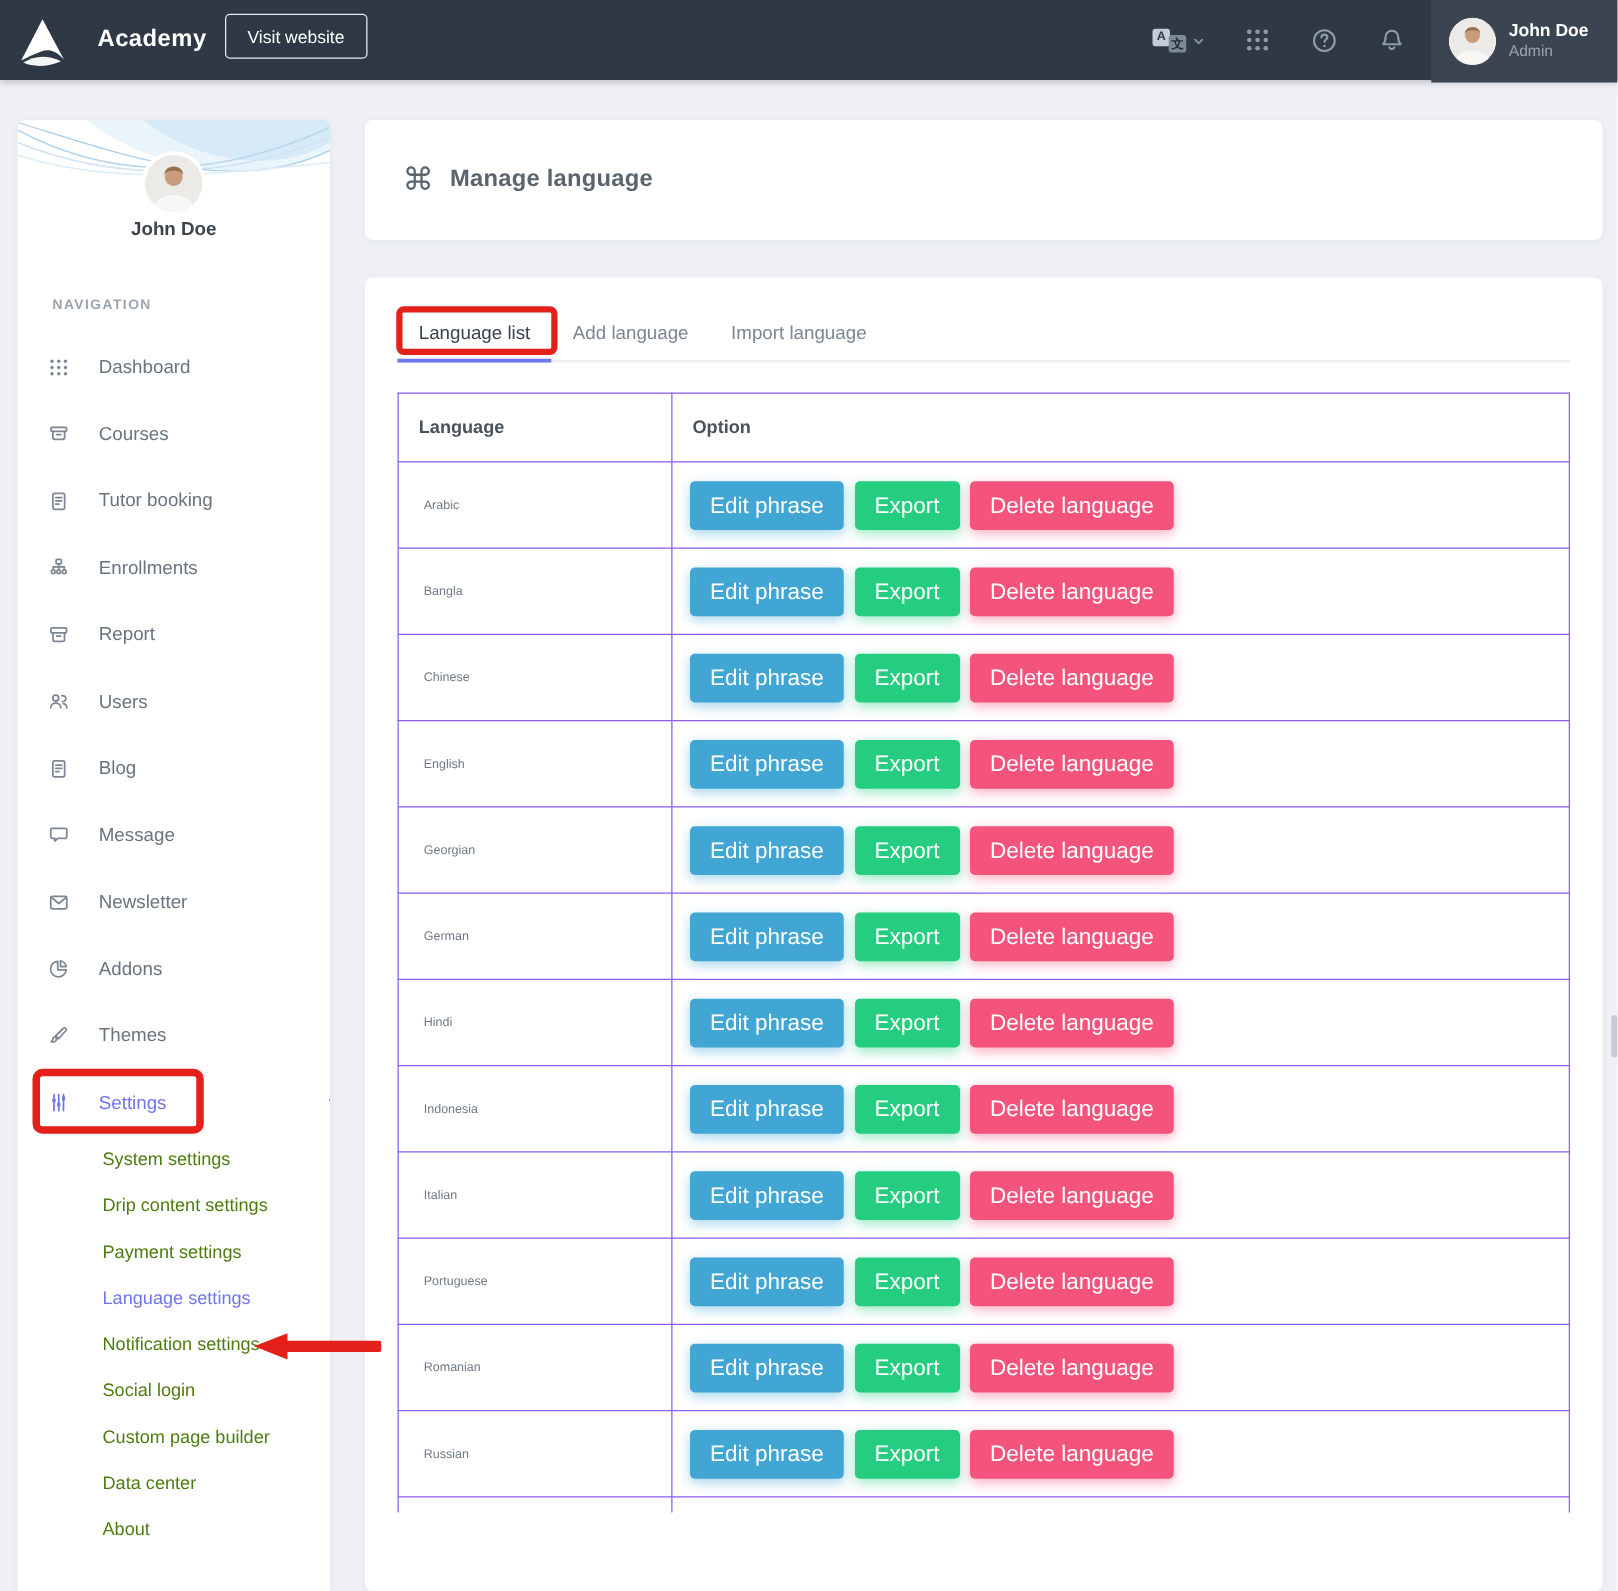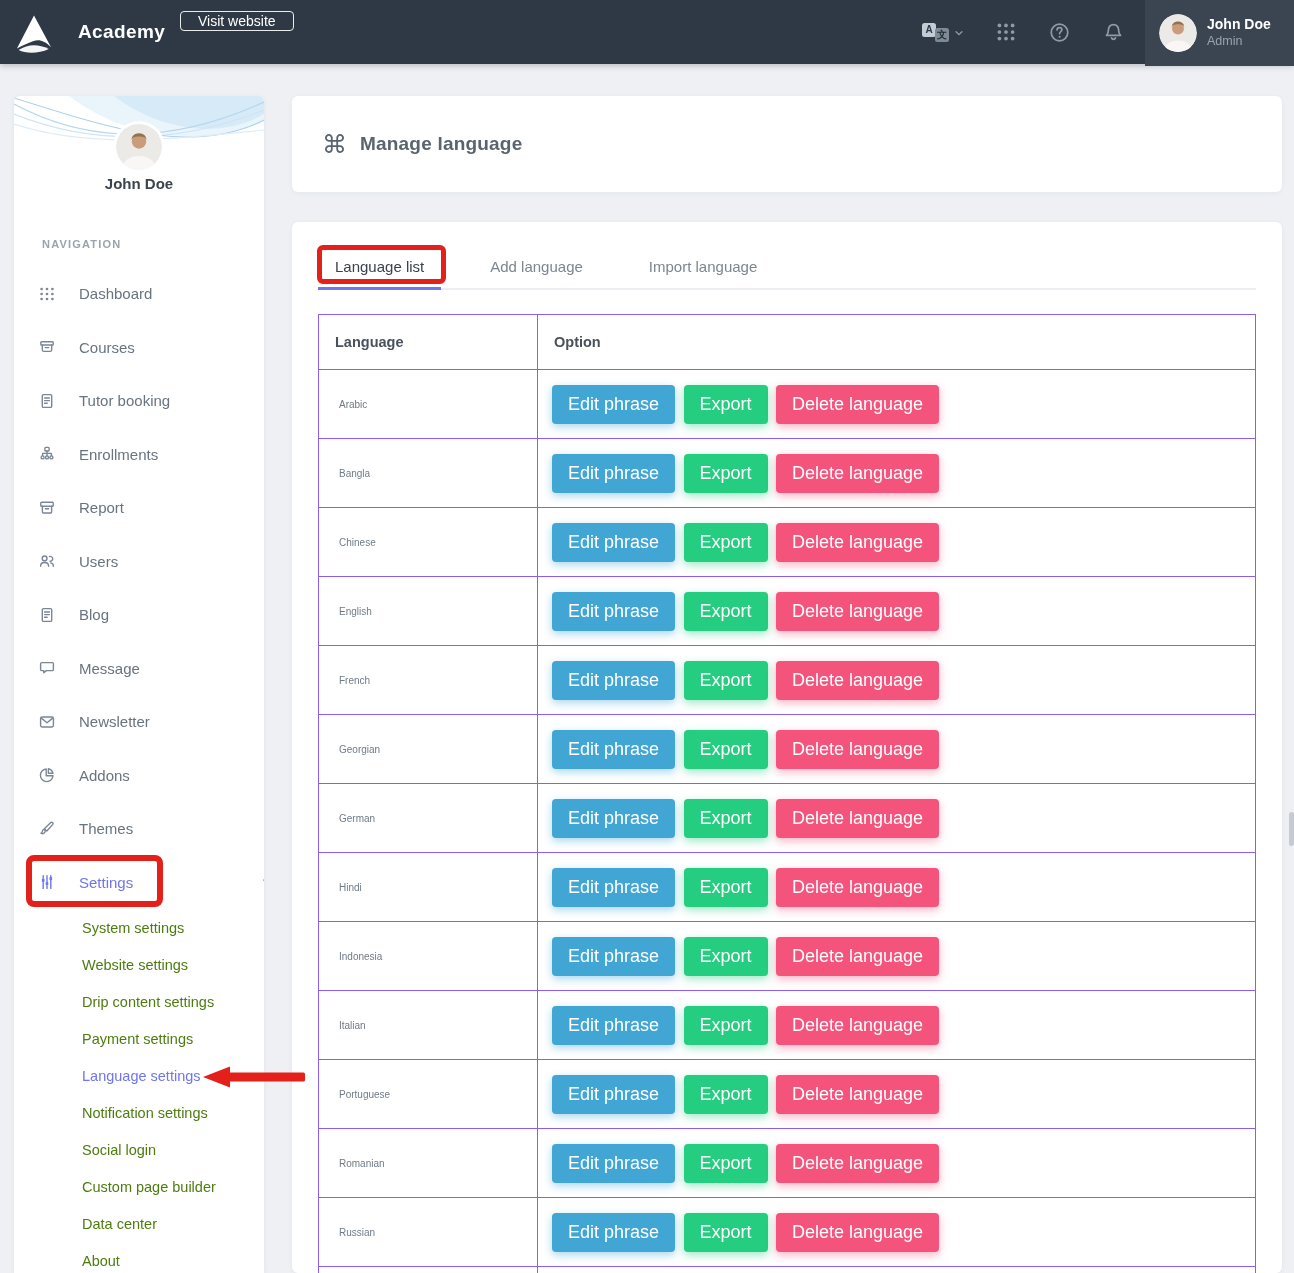--- a/index.html
+++ b/index.html
@@ -16,21 +16,21 @@
     --btn-export:#24cd80; --btn-delete:#f4547c; --annotation-red:#e32019;
   }
   svg { display:block; }
 
   
   .navbar{ position:absolute; left:0; top:0; width:1294px; height:64px;
     background:var(--navbar-bg); z-index:30; box-shadow:0 2px 6px rgba(30,40,50,.25);}
   .logo{ position:absolute; left:12px; top:11px; width:44px; height:42px; cursor:pointer;}
   .brand{ position:absolute; left:78px; top:0; height:64px; display:flex; align-items:center;
     color:#fff; font-size:19px; font-weight:bold; letter-spacing:.4px; cursor:pointer;}
-  .visit-btn{ position:absolute; left:180px; top:11px; height:20px; padding:0 17px;
+  .visit-btn{ position:absolute; left:180px; top:11px; height:36px; padding:0 17px;
     background:transparent; border:1px solid rgba(255,255,255,.9); border-radius:4px;
     color:#fff; font-size:14px; font-family:inherit; cursor:pointer;}
   .nav-right{ position:absolute; left:922px; top:0; height:64px; display:flex;
     align-items:center; gap:31px; color:#8f9aa7;}
   .nav-ico{ cursor:pointer; display:flex; align-items:center;}
   .lang-switch{ display:flex; align-items:flex-start; gap:2px; cursor:pointer;}
   .tr-a,.tr-b{ width:14px; height:14px; border-radius:2.5px; font-size:10px; font-weight:bold;
     display:flex; align-items:center; justify-content:center;}
   .tr-a{ background:#c3cbd4; color:#2e3945;}
   .tr-b{ background:#7e8a96; color:#222c36; margin-top:5px; margin-left:-3px;}
@@ -67,21 +67,21 @@
 
   
   .header-card{ position:absolute; left:292px; top:96px; width:990px; height:96px;
     background:#fff; border-radius:6px; box-shadow:0 1px 5px rgba(40,60,80,.06);}
   .title-row{ display:flex; align-items:center; height:96px; padding-left:30px; gap:13px;}
   .cmd-glyph{ font-size:25px; color:#59646e; line-height:1;}
   .page-title{ font-size:19px; font-weight:bold; color:#59646e; letter-spacing:.2px;}
 
   .content-card{ position:absolute; left:292px; top:222px; width:990px; height:1051px;
     background:#fff; border-radius:6px; box-shadow:0 1px 5px rgba(40,60,80,.06); overflow:hidden;}
-  .tabs{ display:flex; margin:24px 26px 0 26px; width:938px; border-bottom:2px solid #eceef1;gap:32px;}
+  .tabs{ display:flex; margin:24px 26px 0 26px; width:938px; border-bottom:2px solid #eceef1;}
   .tab{ padding:12px 17px 12px 17px; font-size:15px; color:#7b8692; cursor:pointer;
     position:relative; margin-bottom:-2px;}
   .tab.active{ color:#39424d; border-bottom:3px solid var(--accent);}
 
   table.lang-table{ border-collapse:collapse; margin:24px 0 0 26px; width:938px;
     table-layout:fixed;}
   .lang-table th, .lang-table td{ border:1px solid #8b5cf6; }
   .lang-table th{ text-align:left; font-size:14.5px; font-weight:bold; color:#49525c;
     padding:19px 16px; height:55px;}
   .lang-table td{ height:69px;}
@@ -361,21 +361,20 @@
     <span class="nav-label">Settings</span>
     <span class="nav-caret">
           <svg width="12" height="12" viewBox="0 0 12 12" fill="none" stroke="currentColor" stroke-width="1.6" stroke-linecap="round" stroke-linejoin="round">
             <path d="M2 4l4 4 4-4"></path>
           </svg>
         </span>
   </div>
     </nav>
   <div class="sub-list">
       <div class="sub-item">System settings</div>
-      <div class="sub-item">Website settings</div>
       <div class="sub-item">Drip content settings</div>
       <div class="sub-item">Payment settings</div>
       <div class="sub-item active">Language settings</div>
       <div class="sub-item">Notification settings</div>
       <div class="sub-item">Social login</div>
       <div class="sub-item">Custom page builder</div>
       <div class="sub-item">Data center</div>
       <div class="sub-item">About</div>
     </div>
 </aside>
@@ -432,28 +431,20 @@
   </tr>
         <tr>
     <td class="lang-cell">English</td>
     <td class="opt-cell">
       <button class="btn btn-edit">Edit phrase</button>
       <button class="btn btn-export">Export</button>
       <button class="btn btn-delete">Delete language</button>
     </td>
   </tr>
         <tr>
-    <td class="lang-cell">French</td>
-    <td class="opt-cell">
-      <button class="btn btn-edit">Edit phrase</button>
-      <button class="btn btn-export">Export</button>
-      <button class="btn btn-delete">Delete language</button>
-    </td>
-  </tr>
-        <tr>
     <td class="lang-cell">Georgian</td>
     <td class="opt-cell">
       <button class="btn btn-edit">Edit phrase</button>
       <button class="btn btn-export">Export</button>
       <button class="btn btn-delete">Delete language</button>
     </td>
   </tr>
         <tr>
     <td class="lang-cell">German</td>
     <td class="opt-cell">

